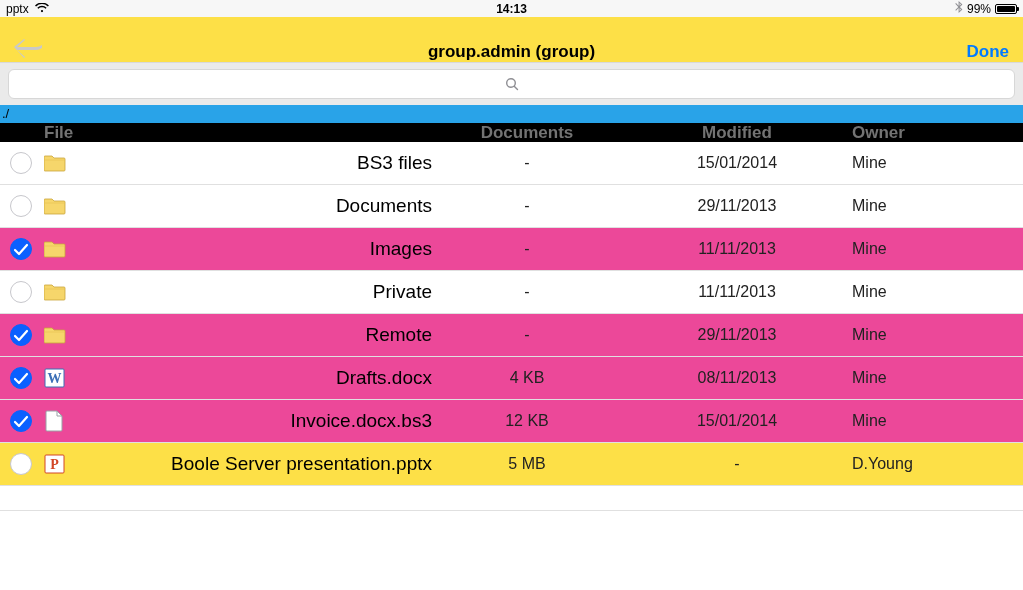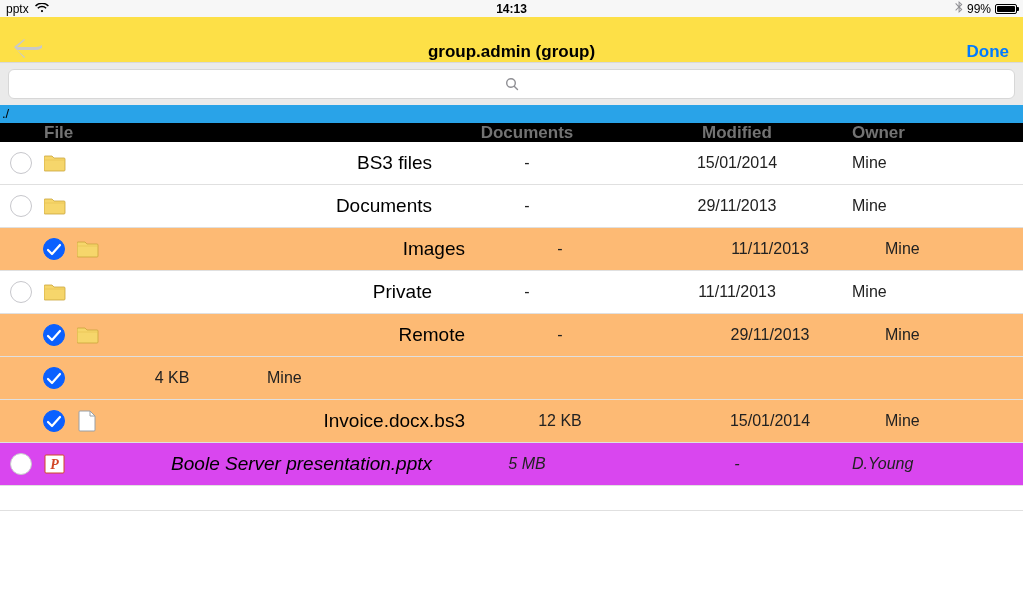--- a/index.html
+++ b/index.html
@@ -98,22 +98,22 @@
   
   .list { }
   .row {
     display:flex;
     align-items:center;
     height:43px;
     border-bottom:1px solid #e0e0e0;
     font-size:19px;
     color:#000;
   }
-  .row.selected { background:#fdba74;padding-left:33px; }
-  .row.highlight { background:#d946ef;font-style:italic; }
+  .row.selected { background:#ec4899; }
+  .row.highlight { background:#fde047; }
   .row .col-file { display:flex; align-items:center; font-size:19px;justify-content:space-between;}
   .row .col-dim, .row .col-mod { font-size:16px; color:#222; }
   .row .col-owner { font-size:16px; color:#222; padding-right:0; overflow:hidden; white-space:nowrap;}
   .check {
     width:22px; height:22px; border-radius:50%;
     border:1.5px solid #c7c7cc;
     margin-left:10px;
     display:flex; align-items:center; justify-content:center;
     background:#fff;
   }
@@ -272,21 +272,30 @@
       <div class="col-owner">Mine</div>
     </div>
     <div class="row selected">
       <div class="col-check">
         <div class="check on">
           <svg width="20" height="20" viewBox="0 0 20 20">
             <use href="#ic-check"></use>
           </svg>
         </div>
       </div>
+      <div class="col-file">
+        <span class="ficon">
+          <svg width="22" height="22" viewBox="0 0 22 22">
+            <use href="#ic-word"></use>
+          </svg>
+        </span>
+        <span>Drafts.docx</span>
+      </div>
       <div class="col-dim">4 KB</div>
+      <div class="col-mod">08/11/2013</div>
       <div class="col-owner">Mine</div>
     </div>
     <div class="row selected">
       <div class="col-check">
         <div class="check on">
           <svg width="20" height="20" viewBox="0 0 20 20">
             <use href="#ic-check"></use>
           </svg>
         </div>
       </div>

